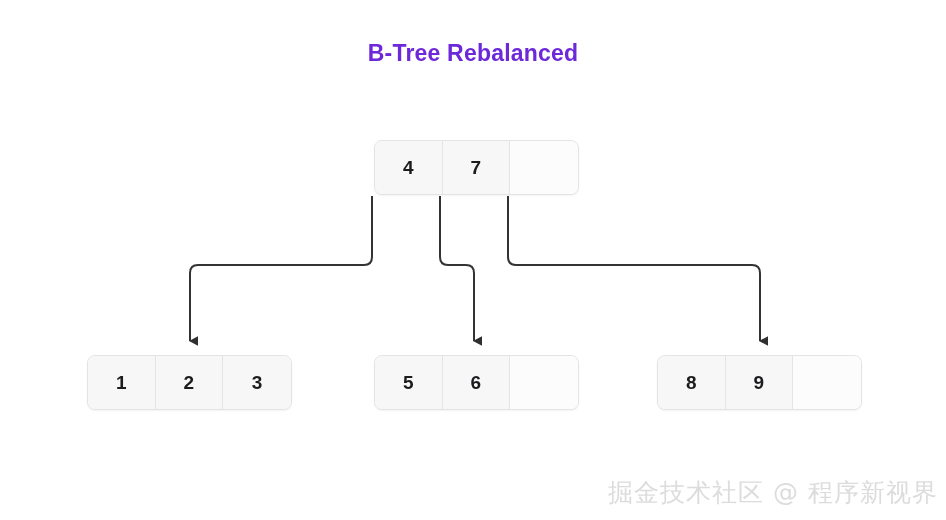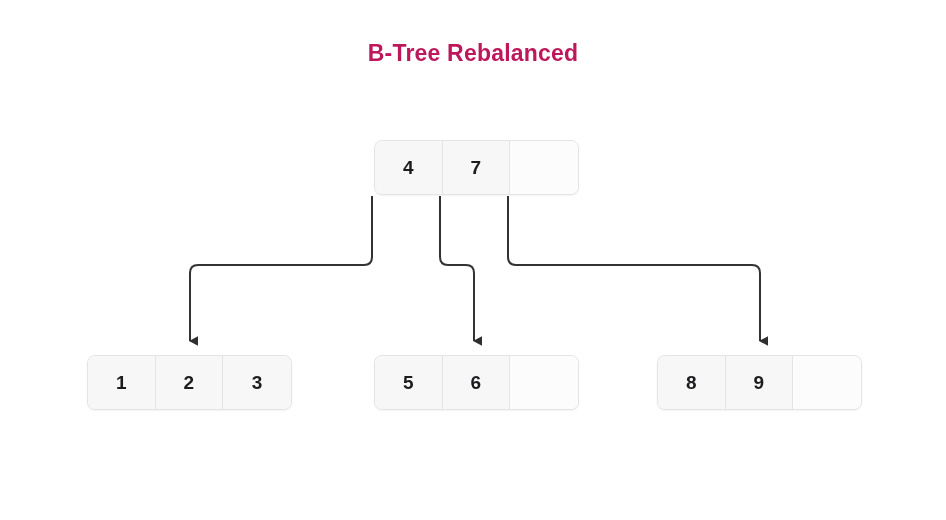--- a/index.html
+++ b/index.html
@@ -22,21 +22,21 @@
 
   
   #diagram-title {
     position: absolute;
     left: 0;
     top: 38px;
     width: 946px;
     text-align: center;
     font-size: 23px;
     font-weight: bold;
-    color: #be185d;
+    color: #6d28d9;
     letter-spacing: 0.2px;
     line-height: 30px;
   }
 
   
   #connector-layer {
     position: absolute;
     left: 0;
     top: 0;
     width: 946px;
@@ -131,14 +131,15 @@
     <div class="btree-cell">6</div>
     <div class="btree-cell empty"></div>
   </div>
 
   <div class="btree-node" id="node-child-2">
     <div class="btree-cell">8</div>
     <div class="btree-cell">9</div>
     <div class="btree-cell empty"></div>
   </div>
 
+  <div id="watermark">掘金技术社区 @ 程序新视界</div>
 
 </div>
 
 </body></html>

